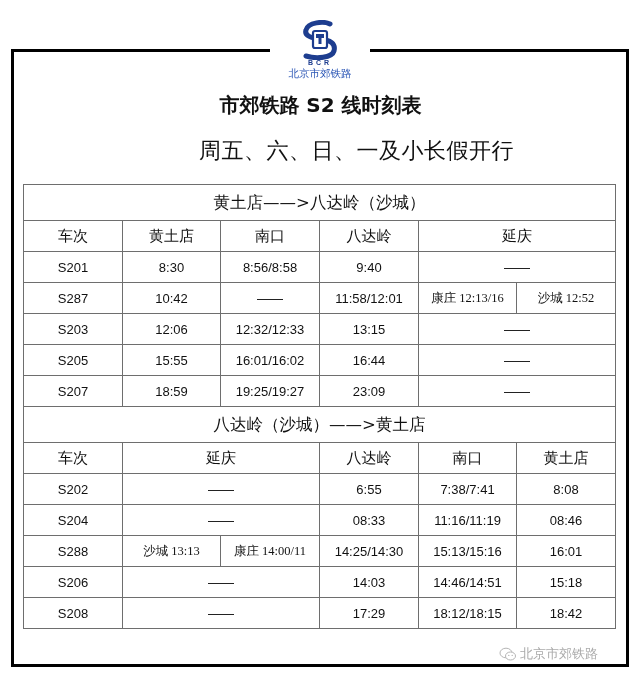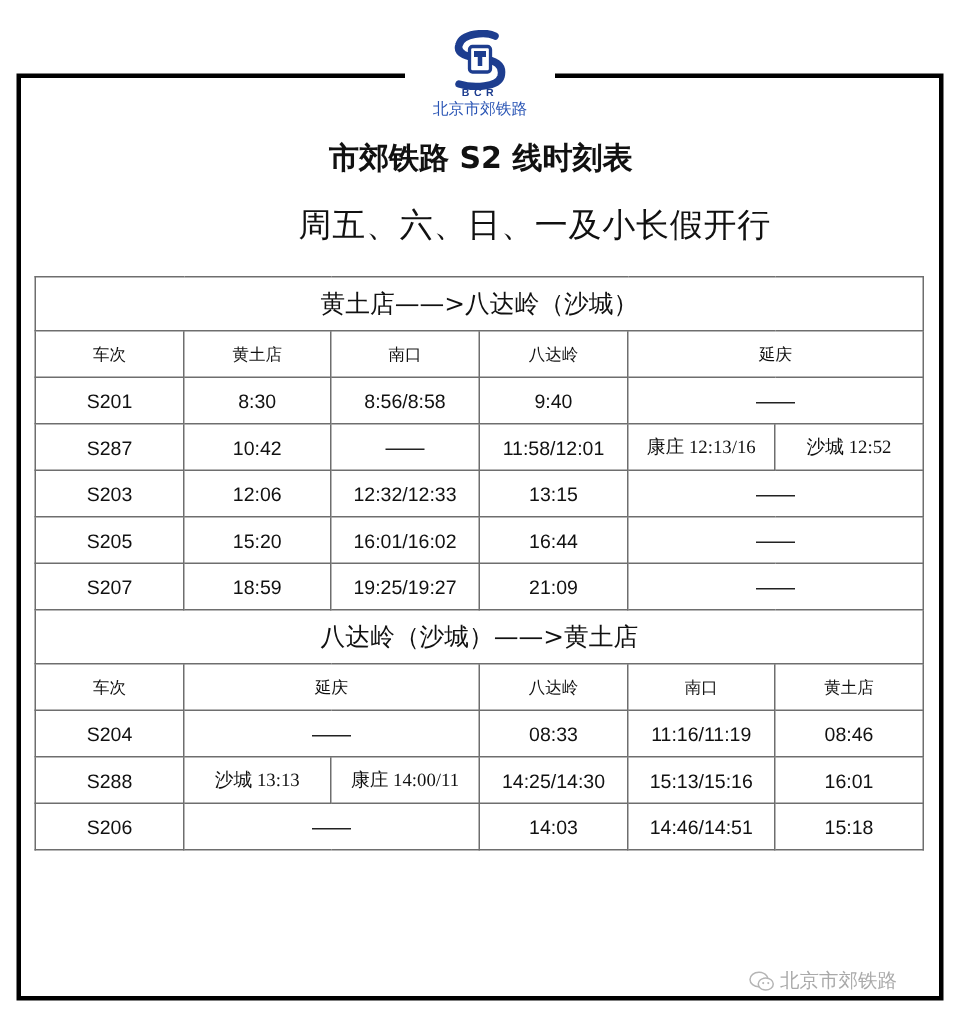--- a/index.html
+++ b/index.html
@@ -6,21 +6,21 @@
   body { width:641px; height:681px; position:relative; overflow:hidden; font-family:"DejaVu Sans", sans-serif; color:#111; }
   .frame { position:absolute; left:11px; top:49px; width:612px; height:612px; border:3px solid #000; box-sizing:content-box; }
   .logo { position:absolute; left:270px; top:20px; width:100px; height:66px; text-align:center; background:#fff; }
   .logo svg { display:block; margin:0 auto; }
   .logo .bcr { font-family:"Liberation Sans", sans-serif; font-size:7px; font-weight:bold; color:#1d3d8f; letter-spacing:3px; line-height:8px; margin-top:-1px; }
   .logo .cn { font-family:"DejaVu Sans", sans-serif; font-size:10.5px; color:#2a55b5; line-height:12px; }
   .title { position:absolute; left:0; width:641px; top:92px; text-align:center; font-size:20px; font-weight:bold; line-height:26px; }
   .subtitle { position:absolute; left:0; width:641px; top:136px; text-align:center; font-size:22px; line-height:30px; letter-spacing:0.5px;padding-left:36px; }
   table.tt { position:absolute; left:23px; top:184px; width:592px; border-collapse:collapse; table-layout:fixed; }
   table.tt td { border:1px solid #6e6e6e; height:30px; padding:0; text-align:center; vertical-align:middle; font-family:"Liberation Sans", sans-serif; font-size:13px; color:#111; }
-  table.tt td.hdr { font-family:Liberation Sans, sans-serif; font-size:11px; }
+  table.tt td.hdr { font-family:Liberation Sans, sans-serif; font-size:15px; }
   table.tt td.dir { height:35px; font-family:"DejaVu Sans", sans-serif; font-size:16.5px; }
   table.tt td.cn { font-family:Liberation Serif, serif; font-size:12.5px; }
   .dash { display:inline-block; width:26px; height:0; border-top:1px solid #222; vertical-align:middle; }
   .watermark { position:absolute; left:496px; top:645px; height:18px; background:#fff; padding:0 3px; display:flex; align-items:center; gap:3px; color:#aaa; font-size:13px; font-family:"DejaVu Sans", sans-serif; }
 </style>
 </head>
 <body>
 
 <div class="frame"></div>
 
@@ -75,42 +75,49 @@
     </tr>
     <tr>
       <td>S203</td>
       <td>12:06</td>
       <td>12:32/12:33</td>
       <td>13:15</td>
       <td colspan="2"><span class="dash"></span></td>
     </tr>
     <tr>
       <td>S205</td>
-      <td>15:20</td>
+      <td>15:55</td>
       <td>16:01/16:02</td>
       <td>16:44</td>
       <td colspan="2"><span class="dash"></span></td>
     </tr>
     <tr>
       <td>S207</td>
       <td>18:59</td>
       <td>19:25/19:27</td>
-      <td>21:09</td>
+      <td>23:09</td>
       <td colspan="2"><span class="dash"></span></td>
     </tr>
 
     <tr>
       <td class="dir" colspan="6">八达岭（沙城）——&gt;黄土店</td>
     </tr>
     <tr>
       <td class="hdr">车次</td>
       <td class="hdr" colspan="2">延庆</td>
       <td class="hdr">八达岭</td>
       <td class="hdr">南口</td>
       <td class="hdr">黄土店</td>
+    </tr>
+    <tr>
+      <td>S202</td>
+      <td colspan="2"><span class="dash"></span></td>
+      <td>6:55</td>
+      <td>7:38/7:41</td>
+      <td>8:08</td>
     </tr>
     <tr>
       <td>S204</td>
       <td colspan="2"><span class="dash"></span></td>
       <td>08:33</td>
       <td>11:16/11:19</td>
       <td>08:46</td>
     </tr>
     <tr>
       <td>S288</td>
@@ -120,20 +127,27 @@
       <td>15:13/15:16</td>
       <td>16:01</td>
     </tr>
     <tr>
       <td>S206</td>
       <td colspan="2"><span class="dash"></span></td>
       <td>14:03</td>
       <td>14:46/14:51</td>
       <td>15:18</td>
     </tr>
+    <tr>
+      <td>S208</td>
+      <td colspan="2"><span class="dash"></span></td>
+      <td>17:29</td>
+      <td>18:12/18:15</td>
+      <td>18:42</td>
+    </tr>
   </tbody>
 </table>
 
 <div class="watermark">
   <svg width="18" height="15" viewBox="0 0 18 15">
     <ellipse cx="7" cy="6" rx="6" ry="4.8" fill="none" stroke="#b5b5b5" stroke-width="1"></ellipse>
     <ellipse cx="11.5" cy="9" rx="5" ry="4" fill="#fff" stroke="#b5b5b5" stroke-width="1"></ellipse>
     <circle cx="9.8" cy="8.4" r="0.7" fill="#b5b5b5"></circle>
     <circle cx="13.2" cy="8.4" r="0.7" fill="#b5b5b5"></circle>
   </svg>

